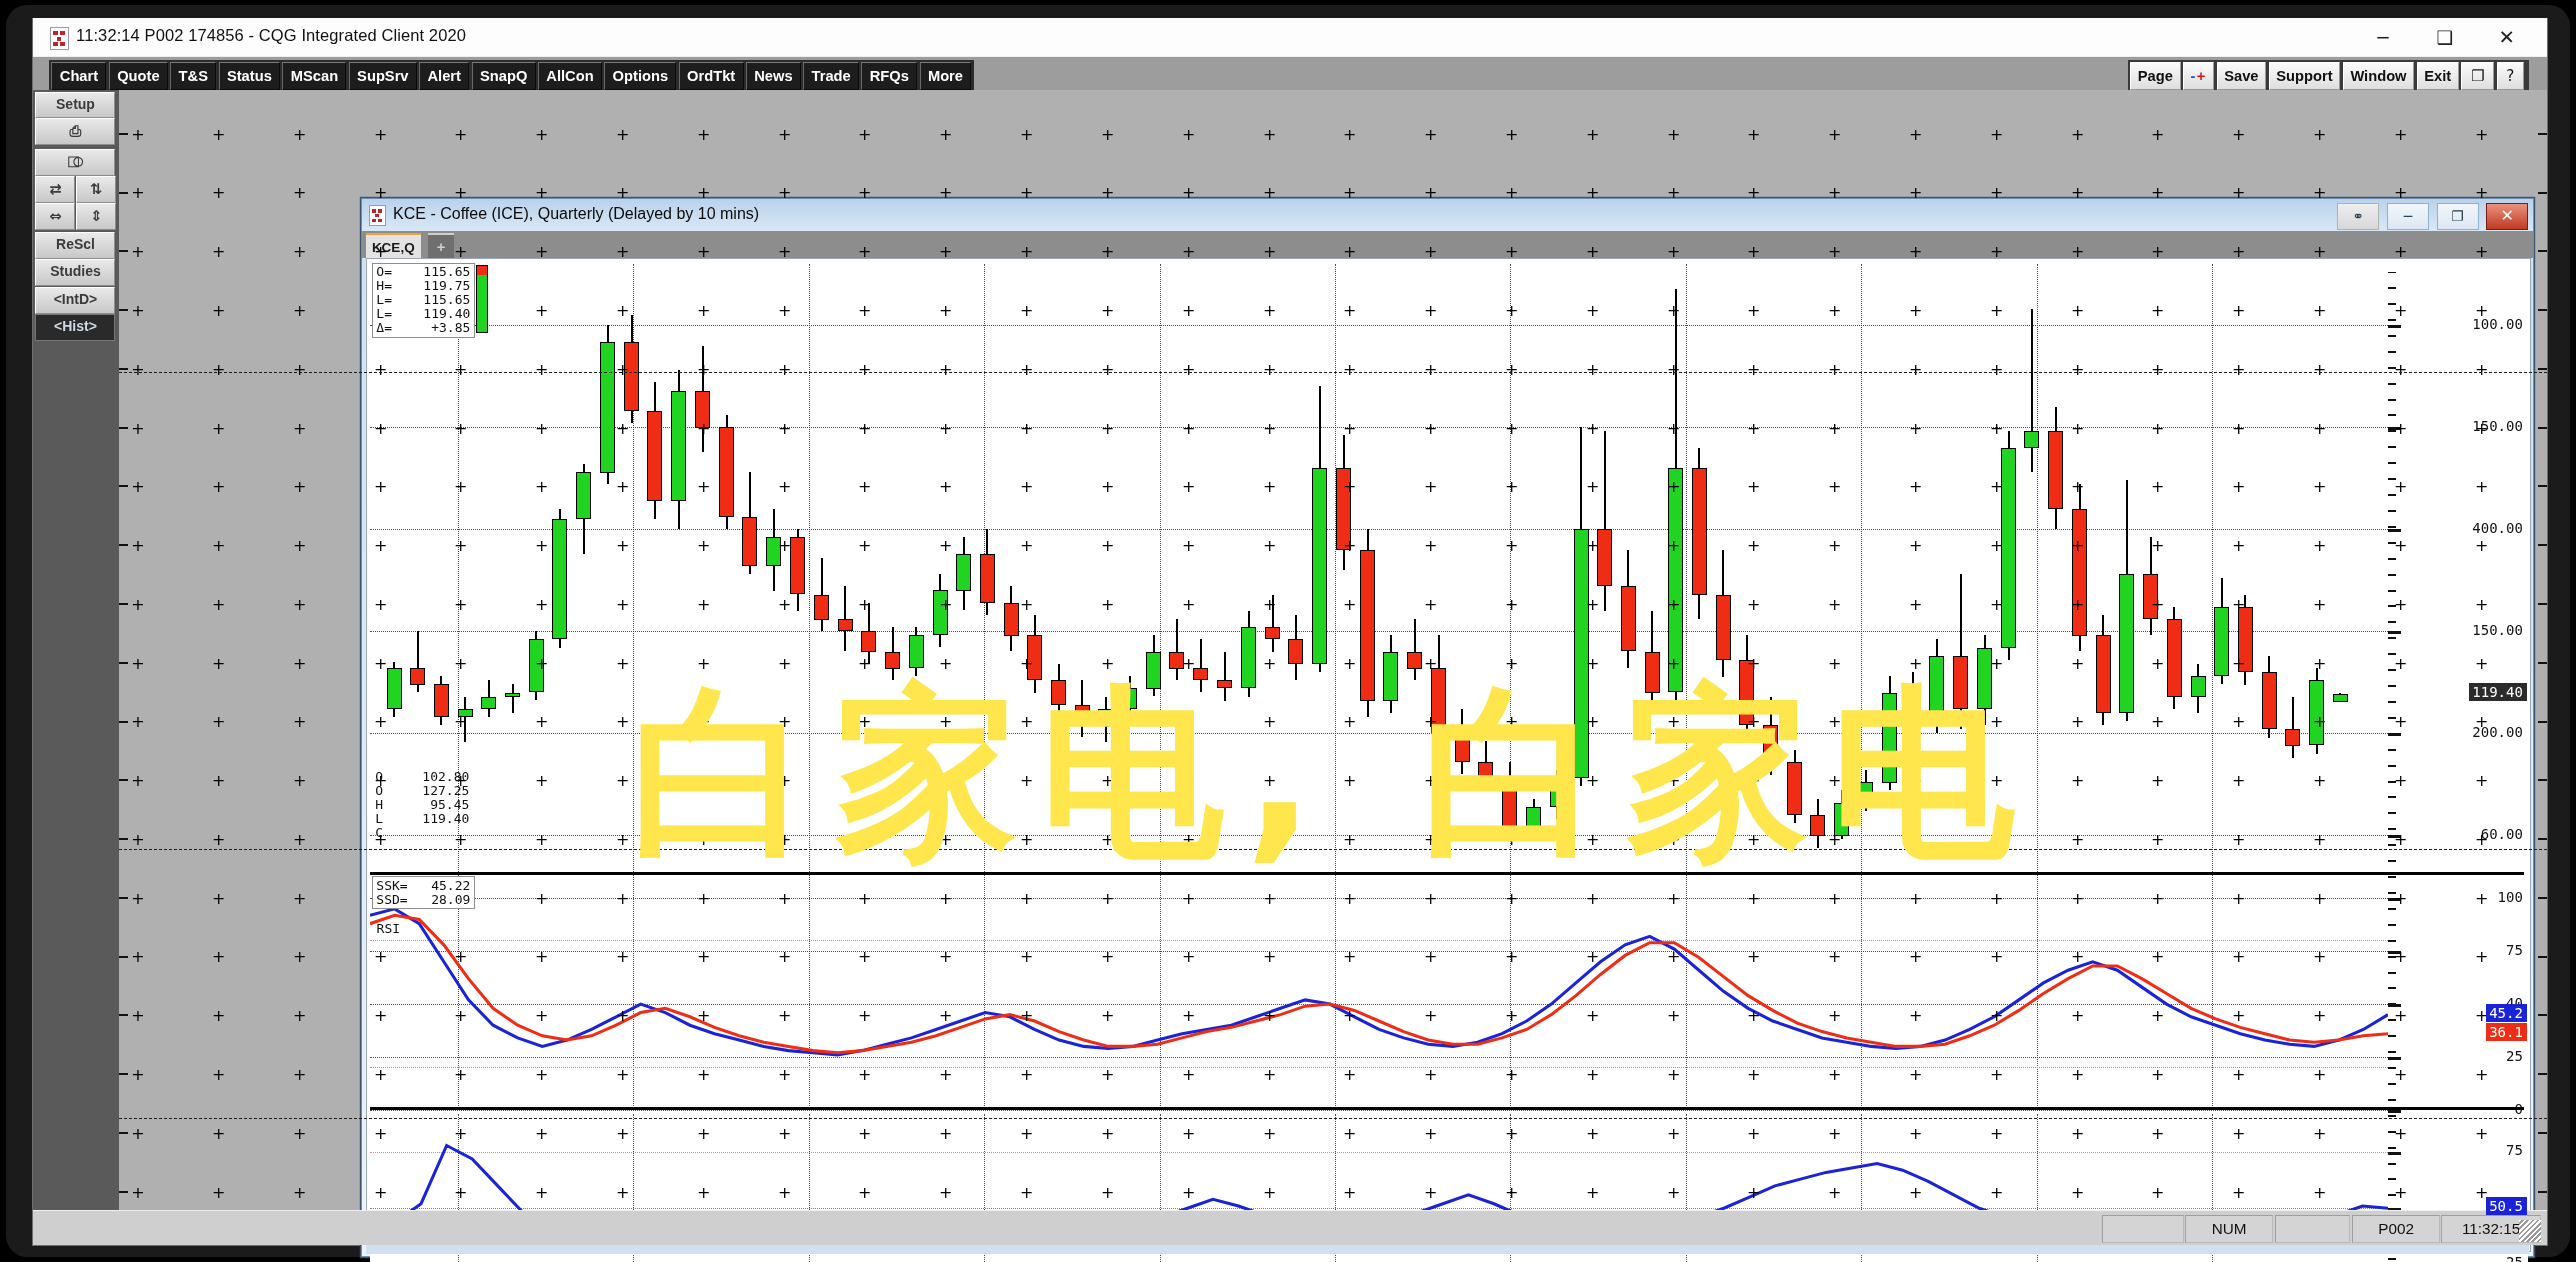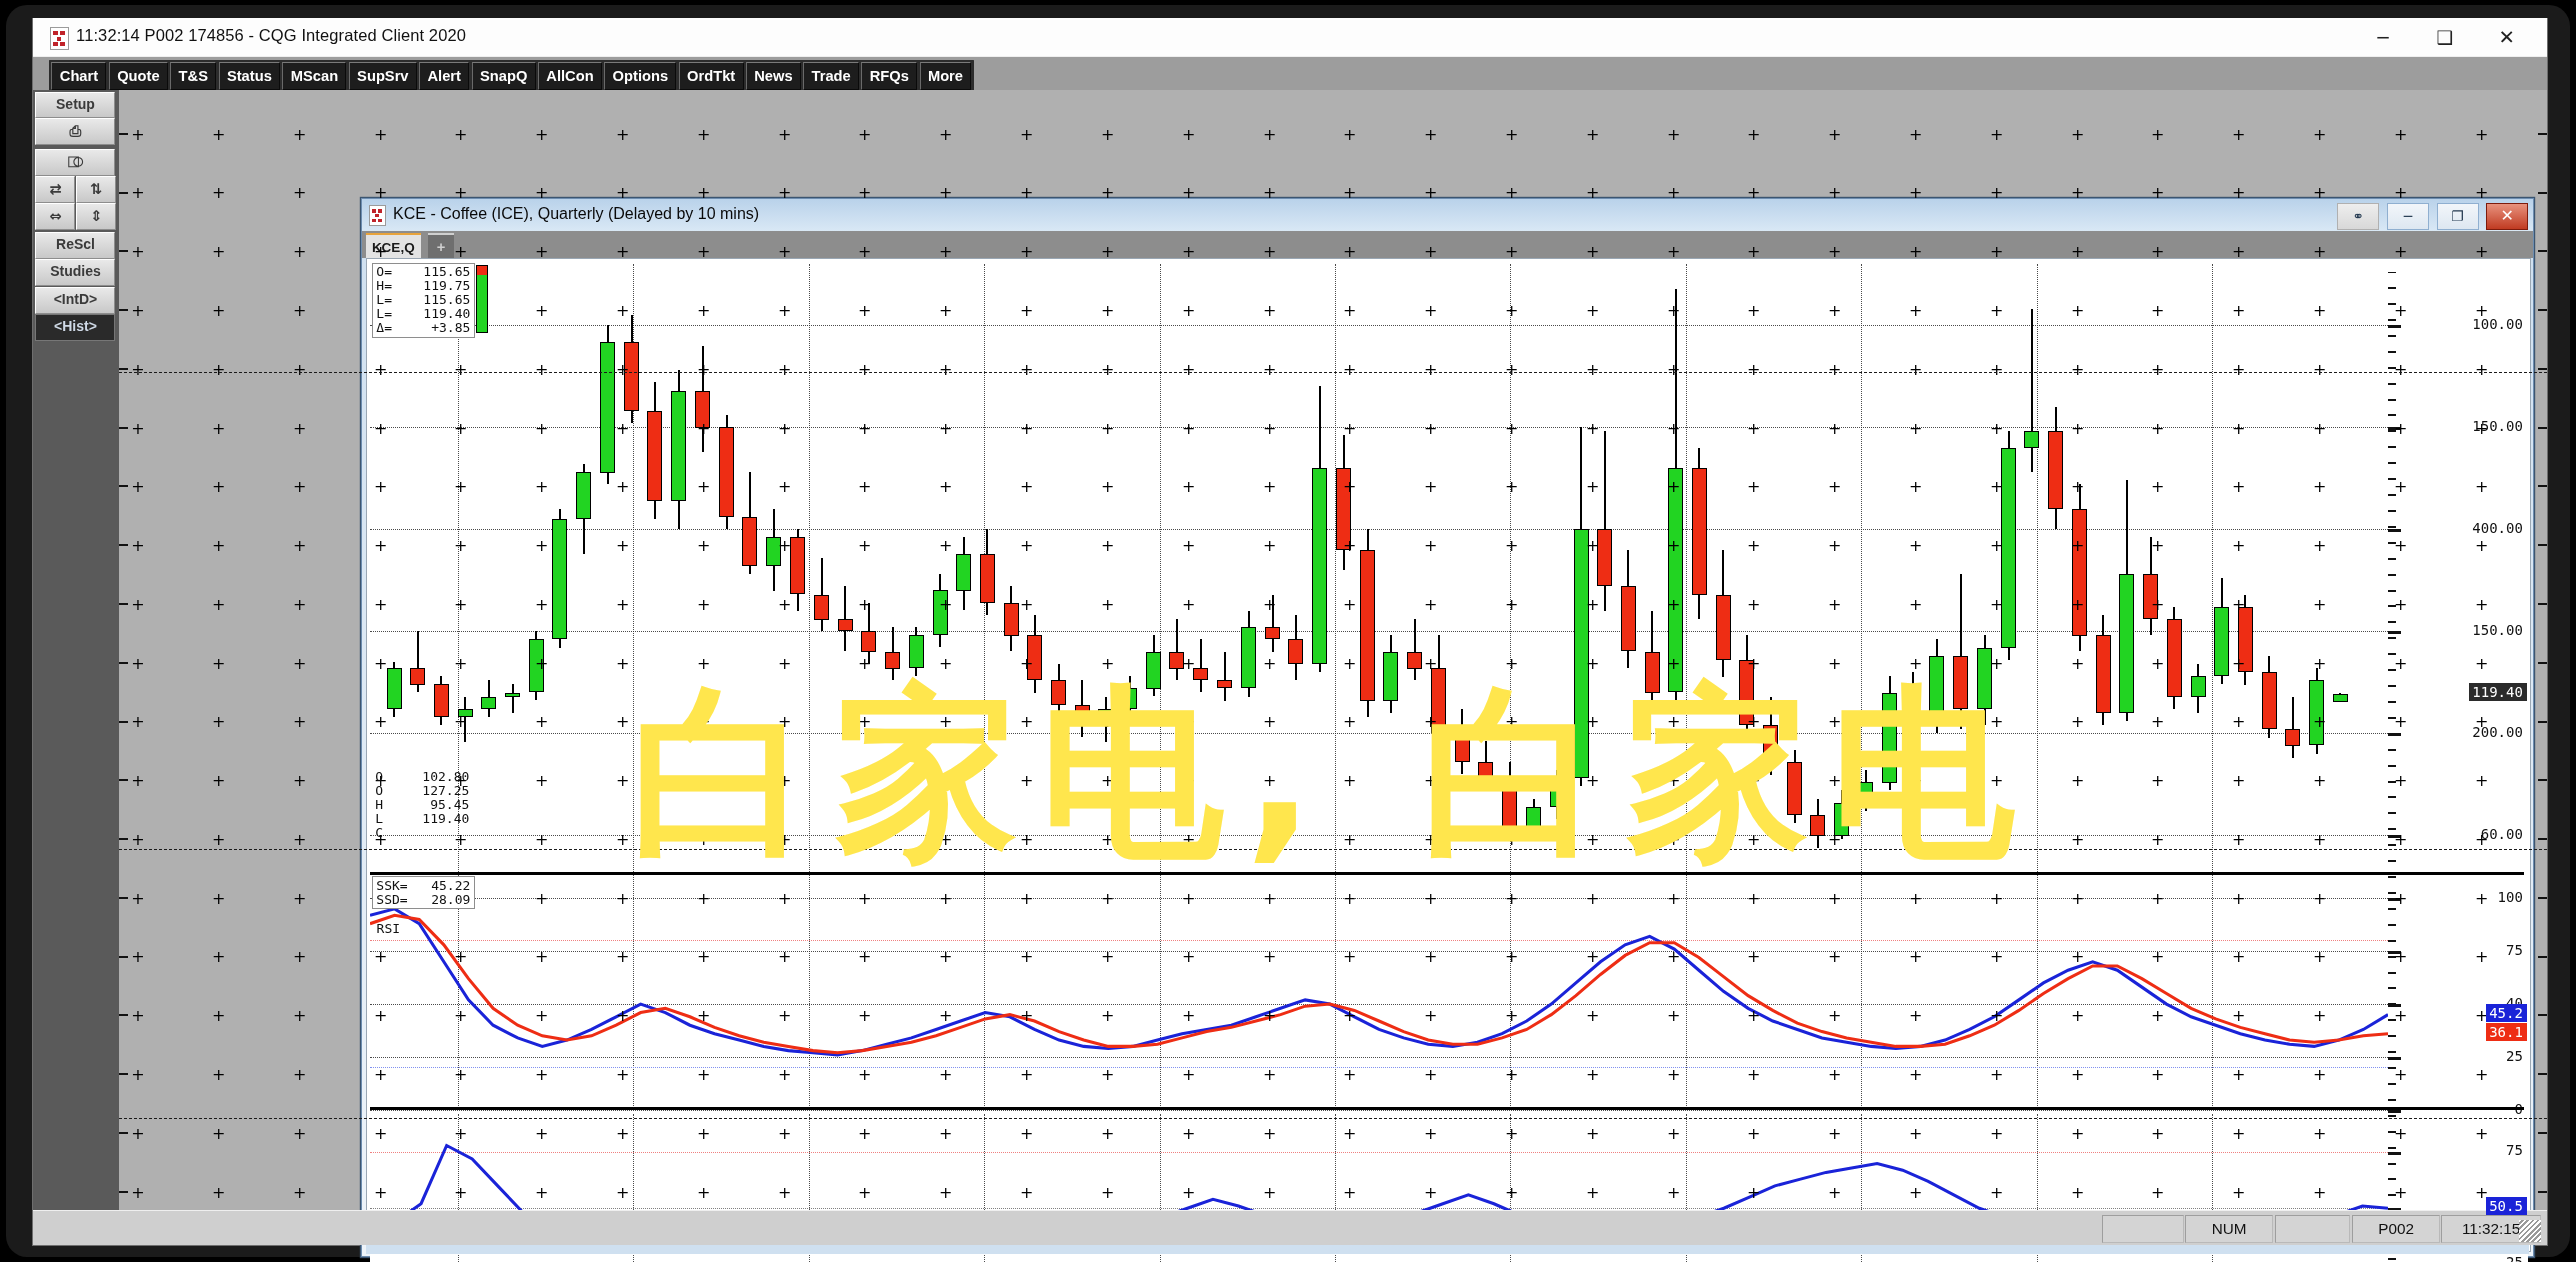--- a/index.html
+++ b/index.html
@@ -144,20 +144,21 @@
       <div class="title-text">11:32:14  P002  174856 - CQG Integrated Client 2020</div>
       <div class="win-btns">
         <span class="win-btn"><span class="gl">─</span></span>
         <span class="win-btn"><span class="gl">❑</span></span>
         <span class="win-btn close"><span class="gl">✕</span></span>
       </div>
     </div>
 
     <div class="menubar">
       <div class="menugroup" id="menugroup"><span class="mbtn">Chart</span><span class="mbtn">Quote</span><span class="mbtn">T&amp;S</span><span class="mbtn">Status</span><span class="mbtn">MScan</span><span class="mbtn">SupSrv</span><span class="mbtn">Alert</span><span class="mbtn">SnapQ</span><span class="mbtn">AllCon</span><span class="mbtn">Options</span><span class="mbtn">OrdTkt</span><span class="mbtn">News</span><span class="mbtn">Trade</span><span class="mbtn">RFQs</span><span class="mbtn">More</span></div>
+      <div class="rightgroup" id="rightgroup"><span class="rbtn">Page</span><span class="rbtn pm"><span class="m">-</span><span class="p">+</span></span><span class="rbtn">Save</span><span class="rbtn">Support</span><span class="rbtn">Window</span><span class="rbtn">Exit</span><span class="rbtn ico">❐</span><span class="rbtn ico">?</span></div>
     </div>
 
     <div class="leftstrip" id="leftstrip">
           <div class="lbtn" style="top: 1.2px; height: 24.5px; line-height: 23px;"><span>Setup</span></div>
           <div class="lbtn" style="top: 28px; height: 24.5px; line-height: 23px;"><span class="g">⎙</span></div>
           <div class="lbtn" style="top: 59px; height: 24.5px; line-height: 23px;"><span class="g">⎄</span></div>
           <div class="lbtn half" style="top: 86px; height: 24.5px; line-height: 23px; left: 2.4px;"><span class="g">⇄</span></div>
           <div class="lbtn half" style="top: 86px; height: 24.5px; line-height: 23px; left: 43px;"><span class="g">⇅</span></div>
           <div class="lbtn half" style="top: 113px; height: 24.5px; line-height: 23px; left: 2.4px;"><span class="g">⇔</span></div>
           <div class="lbtn half" style="top: 113px; height: 24.5px; line-height: 23px; left: 43px;"><span class="g">⇕</span></div>

